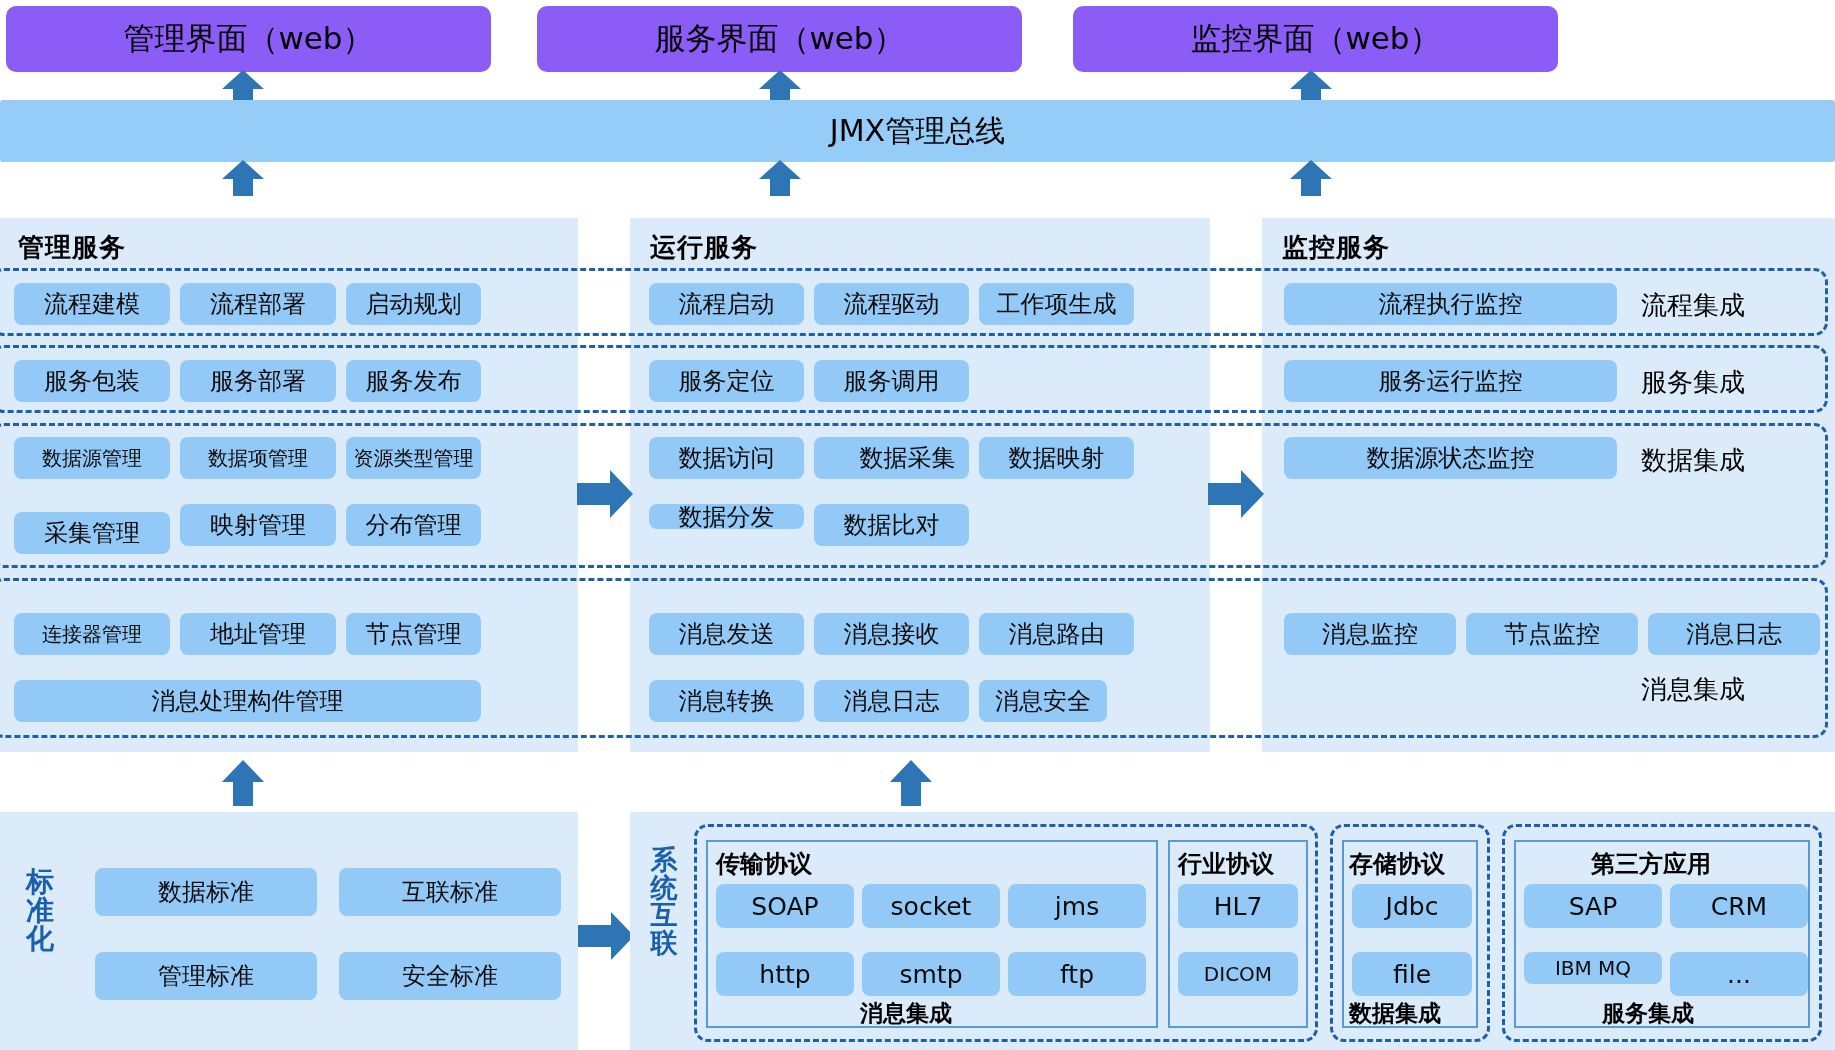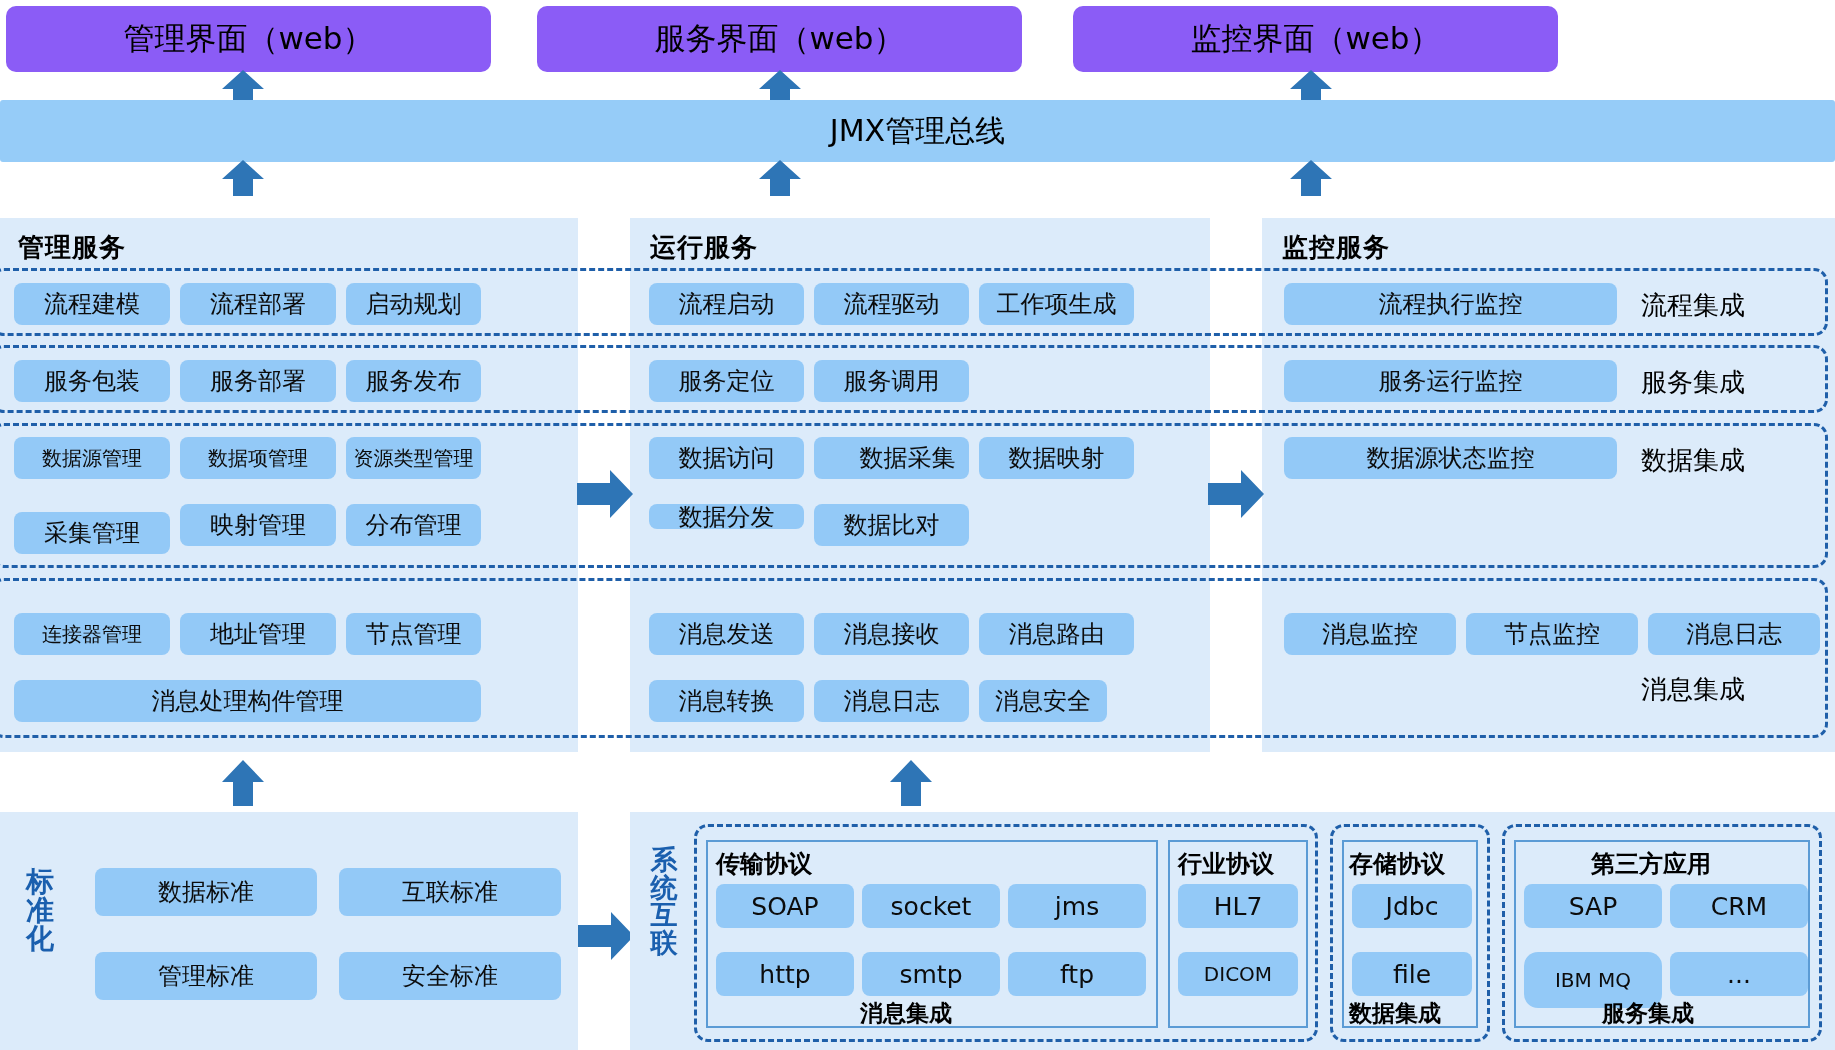--- a/index.html
+++ b/index.html
@@ -246,15 +246,15 @@
 <div class="box-title" style="left:1349px;top:848px;">存储协议</div>
 <div class="abs chip lg" style="left:1352px;top:884px;width:120px;height:44px;">Jdbc</div>
 <div class="abs chip lg" style="left:1352px;top:952px;width:120px;height:44px;">file</div>
 <div class="box-foot" style="left:1349px;top:998px;">数据集成</div>
 
 <div class="abs dash" style="left:1502px;top:824px;width:320px;height:218px;"></div>
 <div class="abs solid-box" style="left:1514px;top:840px;width:296px;height:188px;"></div>
 <div class="box-title" style="left:1591px;top:848px;">第三方应用</div>
 <div class="abs chip lg" style="left:1524px;top:884px;width:138px;height:44px;">SAP</div>
 <div class="abs chip lg" style="left:1670px;top:884px;width:138px;height:44px;">CRM</div>
-<div class="abs chip sm" style="left:1524px;top:952px;width:138px;height:56px;border-radius:14px;">IBM MQ</div>
+<div class="abs chip sm" style="left:1524px;top:952px;width:138px;height:32px;">IBM MQ</div>
 <div class="abs chip lg" style="left:1670px;top:952px;width:138px;height:44px;">...</div>
 <div class="box-foot" style="left:1602px;top:998px;">服务集成</div>
 
 </body></html>

